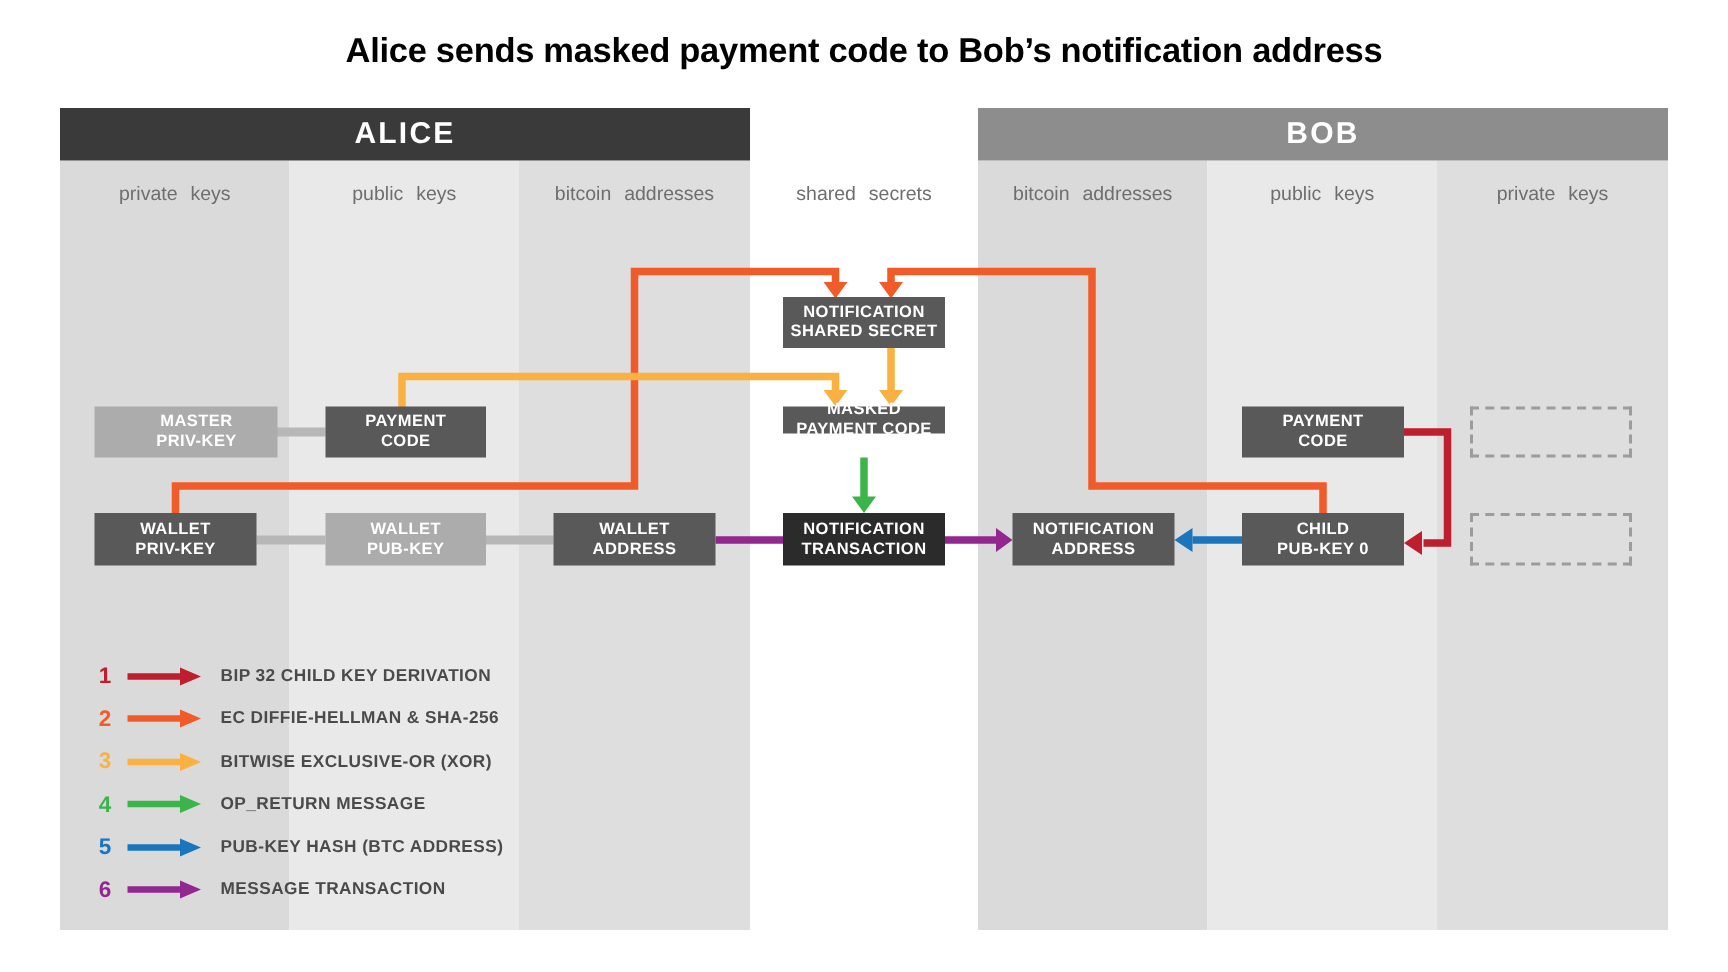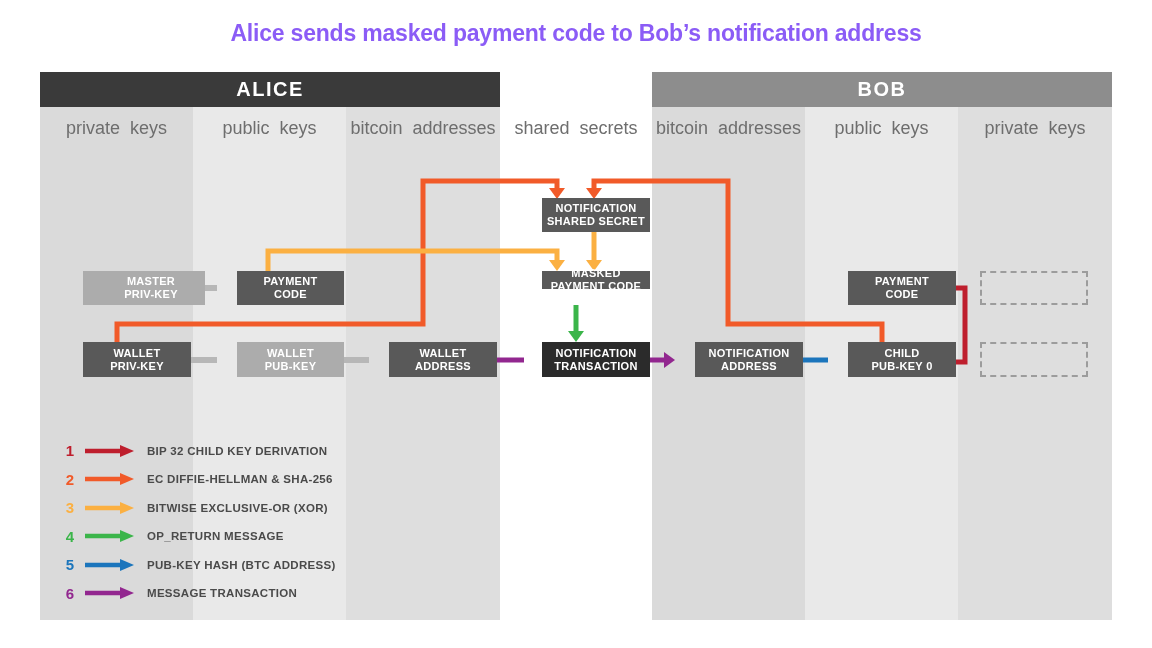--- a/index.html
+++ b/index.html
@@ -2,35 +2,35 @@
 <html><head>
 <meta charset="utf-8">
 <style>
   html,body{margin:0;padding:0;background:#ffffff;}
   #stage{
     position:relative;width:1152px;height:648px;background:#ffffff;overflow:hidden;
     font-family:"Liberation Sans",sans-serif;
   }
   .title{
     position:absolute;left:0;top:20px;width:1152px;text-align:center;
-    font-size:23px;font-weight:bold;color:#8b5cf6;letter-spacing:-0.2px;
+    font-size:23px;font-weight:bold;color:#000000;letter-spacing:-0.2px;
   }
   .hdr{
     position:absolute;top:72px;height:35px;display:flex;align-items:center;justify-content:center;
     color:#ffffff;font-size:20px;font-weight:bold;letter-spacing:1.5px;
   }
   .col{position:absolute;top:107px;height:513px;}
   .collabel{
     position:absolute;top:119px;height:18px;display:flex;align-items:center;justify-content:center;
-    color:#6e6e6e;font-size:18px;word-spacing:5px;
+    color:#6e6e6e;font-size:13px;word-spacing:5px;
   }
   svg.overlay{position:absolute;left:0;top:0;z-index:2;}
   .node{
     position:absolute;z-index:3;display:flex;flex-direction:column;align-items:center;justify-content:center;
-    color:#ffffff;font-size:11px;font-weight:bold;line-height:13px;letter-spacing:0.3px;text-align:center;margin-left:20px;
+    color:#ffffff;font-size:11px;font-weight:bold;line-height:13px;letter-spacing:0.3px;text-align:center;
   }
   .node-dashed{
     position:absolute;z-index:3;border:2px dashed #9c9c9c;box-sizing:border-box;background:transparent;
   }
   .legend{position:absolute;left:62px;top:442px;z-index:3;}
   .legend-row{display:flex;align-items:center;height:17px;margin-bottom:11.6px;}
   .legend-num{width:16px;text-align:center;font-size:15px;font-weight:bold;}
   .legend-arrow{margin-left:6px;margin-right:11px;display:block;}
   .legend-label{font-size:11.5px;font-weight:bold;color:#4a4a4a;letter-spacing:0.3px;}
 </style>

